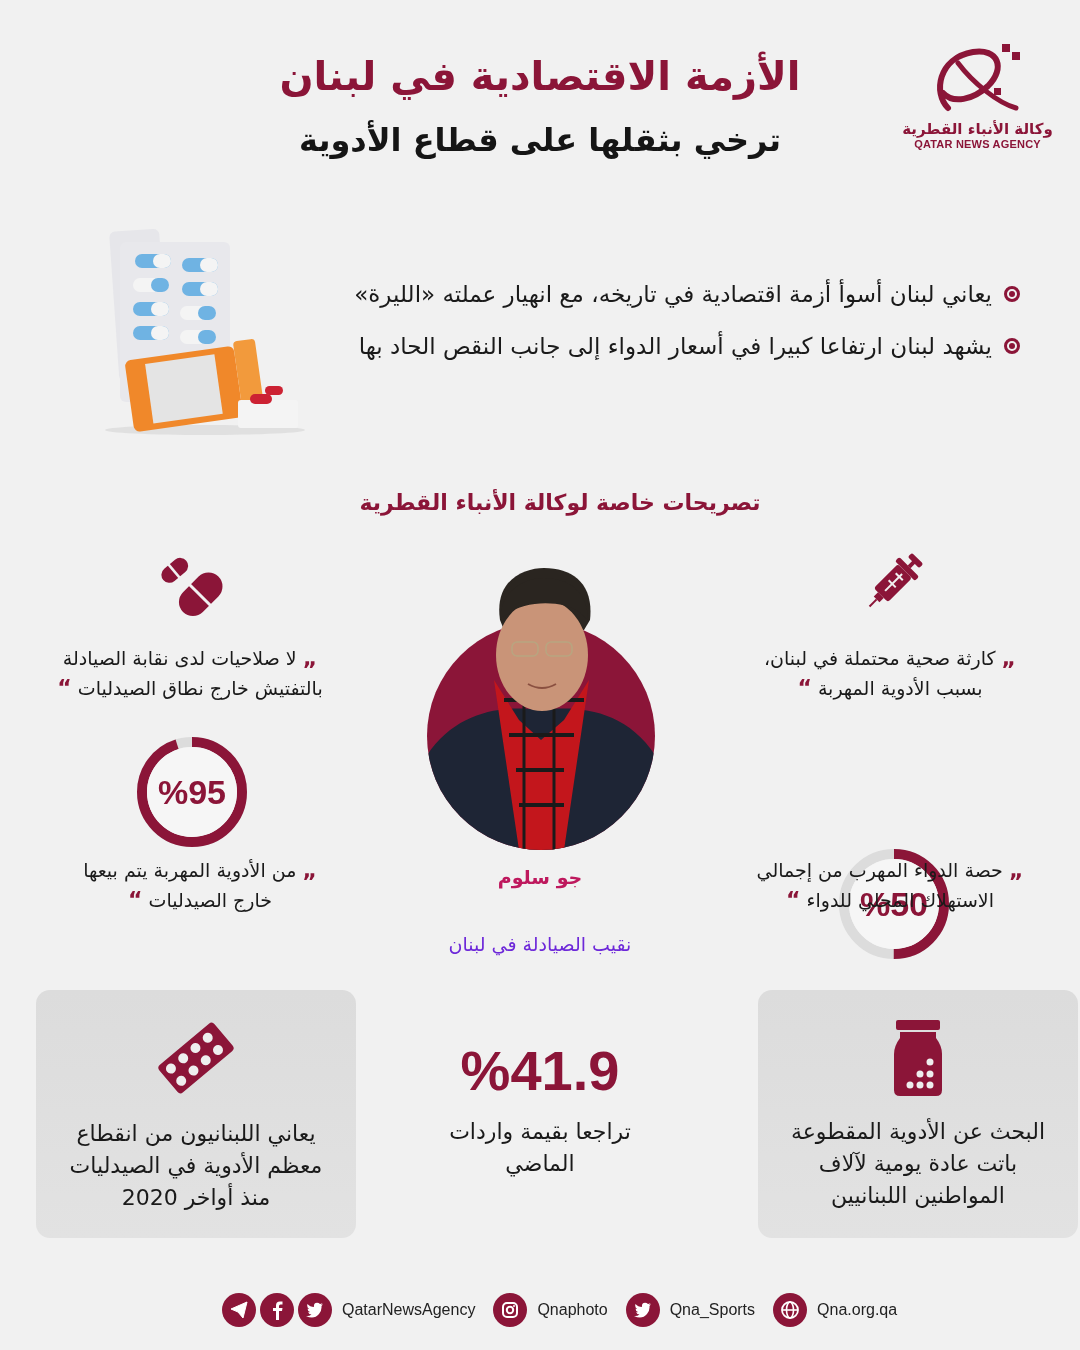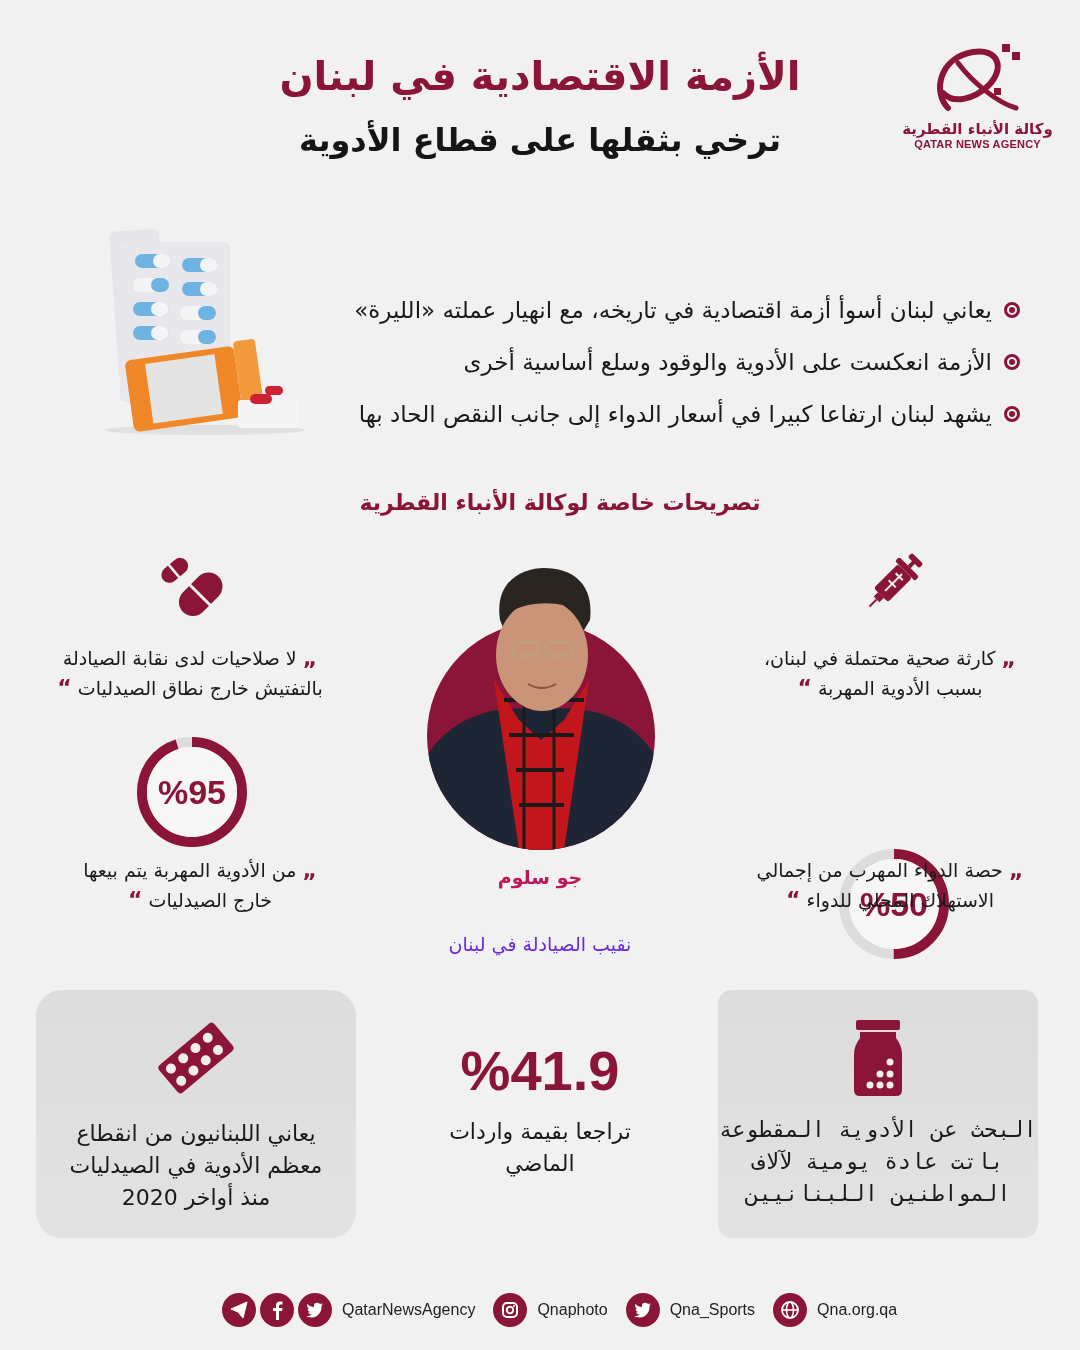--- a/index.html
+++ b/index.html
@@ -30,21 +30,21 @@
   
   .logo { left: 900px; top: 38px; width: 155px; height: 130px; text-align: center; }
   .logo svg { display: block; margin: 0 auto; }
   .logo-ar { font-size: 15px; font-weight: bold; color: #8b1538; direction: rtl; margin-top: 2px; }
   .logo-en { font-size: 11px; font-weight: bold; color: #8b1538; font-family: "Liberation Sans", sans-serif; letter-spacing: 0.2px; }
 
   
   .pills-illus { left: 100px; top: 222px; width: 210px; height: 215px; }
 
   
-  .bullets { left: 330px; top: 284px; width: 690px; direction: rtl; }
+  .bullets { left: 330px; top: 268px; width: 690px; direction: rtl; }
   .bullet {
     display: flex; align-items: center;
     font-size: 23px; color: #1a1a1a; height: 52px;
   }
   .bullet-dot {
     width: 16px; height: 16px; border-radius: 50%;
     border: 3px solid #8b1538; margin-left: 12px; flex: none;
     display: flex; align-items: center; justify-content: center;
   }
   .bullet-dot::after { content: ""; width: 6px; height: 6px; border-radius: 50%; background: #8b1538; }
@@ -159,24 +159,20 @@
   </svg>
 </div>
 
 <div class="abs bullets">
   <div class="bullet">
     <span class="bullet-dot"></span>
     <span>يعاني لبنان أسوأ أزمة اقتصادية في تاريخه، مع انهيار عملته «الليرة»</span>
   </div>
   <div class="bullet">
     <span class="bullet-dot"></span>
-    <span>الأزمة انعكست على الأدوية والوقود وسلع أساسية أخرى</span>
-  </div>
-  <div class="bullet">
-    <span class="bullet-dot"></span>
     <span>يشهد لبنان ارتفاعا كبيرا في أسعار الدواء إلى جانب النقص الحاد بها</span>
   </div>
 </div>
 
 <div class="abs section-title">تصريحات خاصة لوكالة الأنباء القطرية</div>
 
 <div class="abs icon-box" style="left:150px; top:555px; width:80px; height:65px;">
   <svg width="72" height="62" viewBox="0 0 72 62">
     <g transform="rotate(-40 20 16)">
         <rect x="6" y="8" width="30" height="16" rx="8" fill="#8b1538"></rect>
@@ -257,21 +253,21 @@
     <ellipse cx="118" cy="95" rx="46" ry="56" fill="#c99478"></ellipse>
     <path d="M76 58 C 78 30, 100 18, 120 18 C 145 18, 164 32, 164 60 L 155 52 C 140 40, 100 40, 84 54 Z" fill="#2a2520"></path>
     <rect x="88" y="82" width="26" height="14" rx="5" fill="none" stroke="#b8a580" stroke-width="1.5"></rect>
     <rect x="122" y="82" width="26" height="14" rx="5" fill="none" stroke="#b8a580" stroke-width="1.5"></rect>
     <path d="M104 124 Q118 132 132 124" fill="none" stroke="#8a5040" stroke-width="2"></path>
   </svg>
 </div>
 <div class="abs name">جو سلوم</div>
 <div class="abs role">نقيب الصيادلة في لبنان</div>
 
-<div class="abs card" style="left:36px;border-radius:26px;">
+<div class="abs card" style="left:36px;">
   <div style="position:absolute; left:120px; top:28px;">
     <svg width="80" height="80" viewBox="0 0 80 80">
       <g transform="rotate(-40 40 40)">
         <rect x="4" y="22" width="72" height="36" rx="4" fill="#8b1538"></rect>
         <circle cx="14" cy="32" r="5" fill="#eee"></circle>
           <circle cx="30" cy="32" r="5" fill="#eee"></circle>
           <circle cx="46" cy="32" r="5" fill="#eee"></circle>
           <circle cx="62" cy="32" r="5" fill="#eee"></circle>
         <circle cx="14" cy="48" r="5" fill="#eee"></circle>
           <circle cx="30" cy="48" r="5" fill="#eee"></circle>
@@ -286,21 +282,21 @@
     <div>منذ أواخر 2020</div>
   </div>
 </div>
 
 <div class="abs big-stat">%41.9</div>
 <div class="abs stat-text">
   <div>تراجعا بقيمة واردات</div>
   <div>الماضي</div>
 </div>
 
-<div class="abs card" style="left:718px;font-family:Liberation Mono, monospace;">
+<div class="abs card" style="left:758px;">
   <div style="position:absolute; left:134px; top:30px;">
     <svg width="52" height="76" viewBox="0 0 52 76">
       <rect x="4" y="0" width="44" height="10" rx="2" fill="#8b1538"></rect>
       <rect x="8" y="12" width="36" height="6" fill="#8b1538"></rect>
       <path d="M8 18 L44 18 Q50 26 50 34 L50 70 Q50 76 44 76 L8 76 Q2 76 2 70 L2 34 Q2 26 8 18 Z" fill="#8b1538"></path>
       <circle cx="38" cy="42" r="3.5" fill="#eee"></circle>
       <circle cx="28" cy="54" r="3.5" fill="#eee"></circle>
         <circle cx="38" cy="54" r="3.5" fill="#eee"></circle>
       <circle cx="18" cy="65" r="3.5" fill="#eee"></circle>
         <circle cx="28" cy="65" r="3.5" fill="#eee"></circle>

